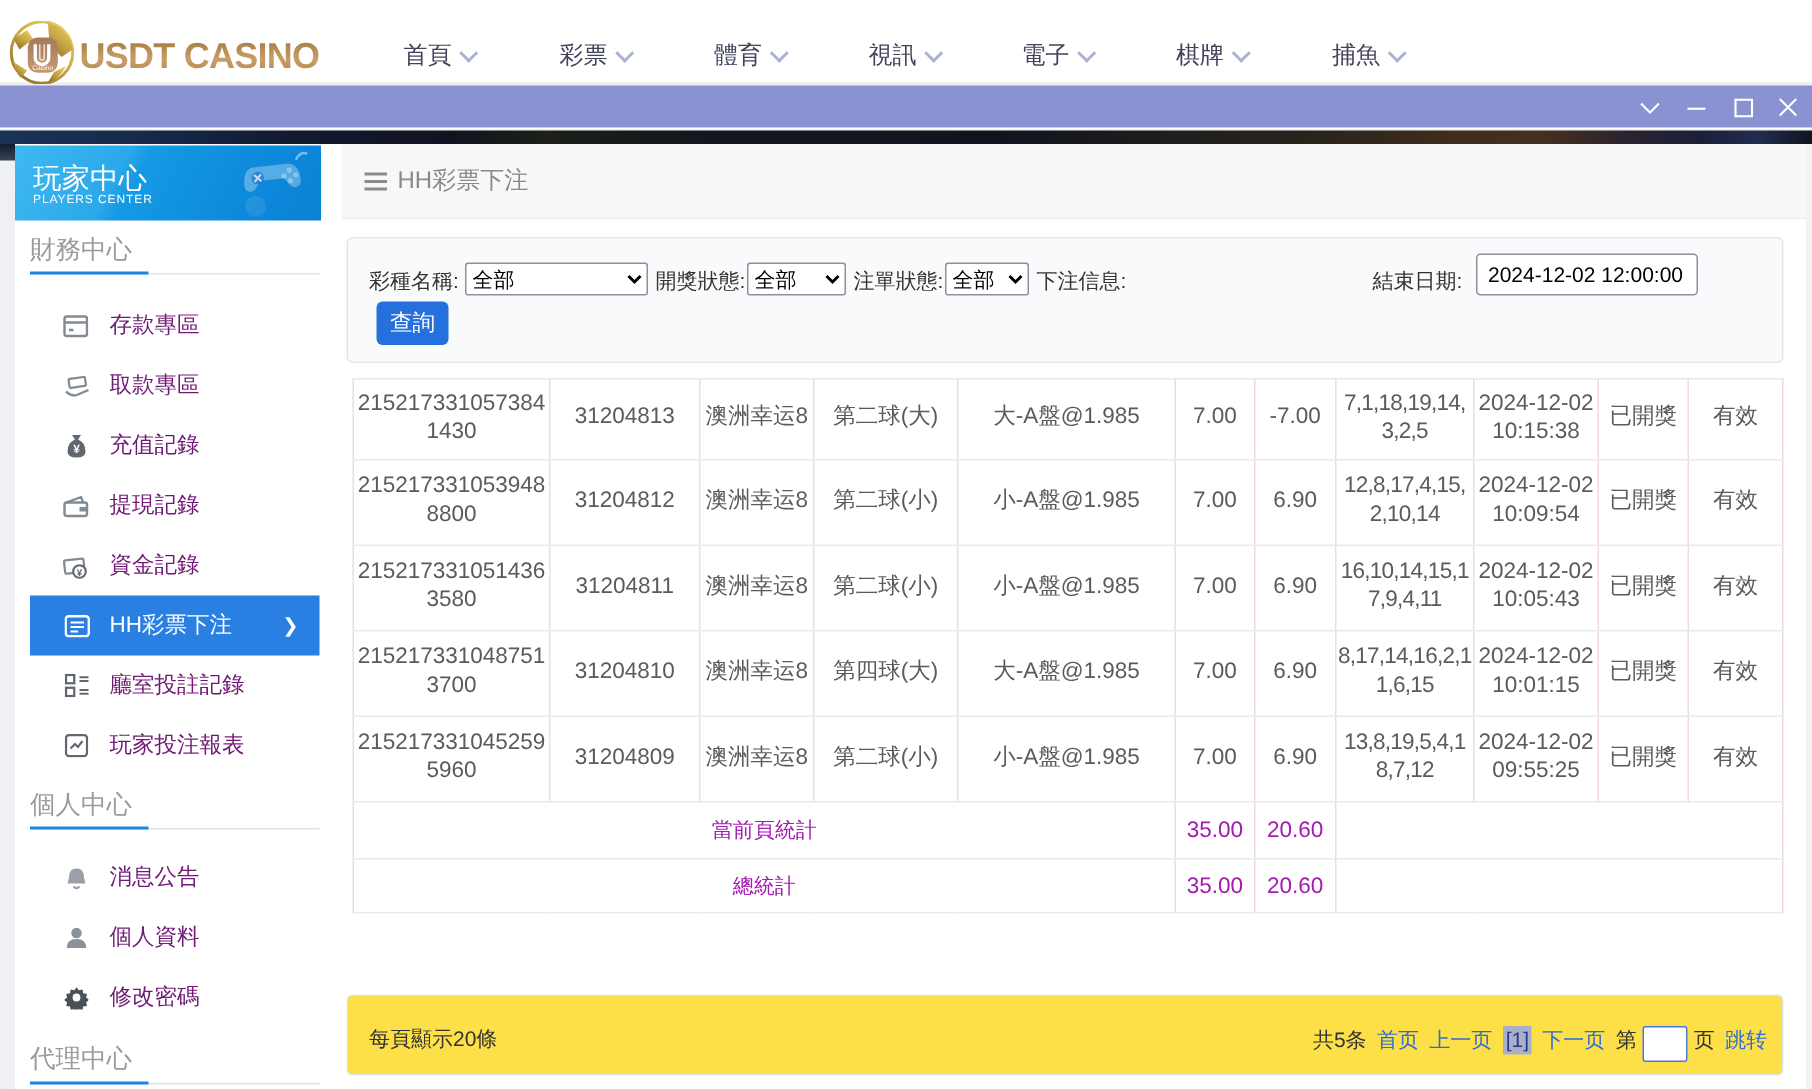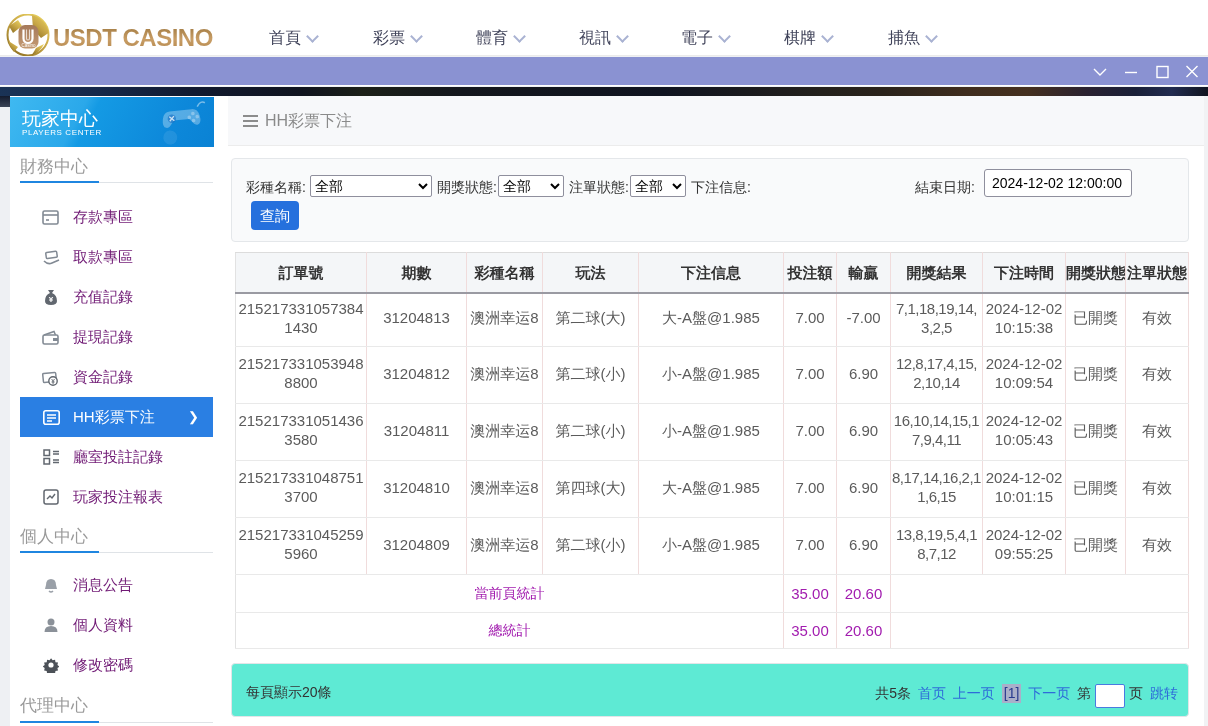--- a/index.html
+++ b/index.html
@@ -46,21 +46,21 @@
 #tbl th,#tbl td{text-align:center;vertical-align:middle;padding:0;line-height:19px;overflow:hidden;}
 #tbl th{height:40px;background:#f4f6f8;color:#333;font-size:15px;white-space:nowrap;border-top:1px solid #dcdcdc;border-bottom:2px solid #9a9aa2;}
 #tbl td{border-top:1px solid #e9e9e9;border-bottom:1px solid #e9e9e9;}
 #tbl tr.dr td{height:57px;padding-bottom:4px;}
 #tbl tr.r1 td{height:54px;}
 #tbl tr.sr td{height:38px;color:#a21caf;}
 #tbl tr.sr2 td{height:36px;}
 #tbl .num{word-break:break-all;}
 #tbl .res{letter-spacing:-0.5px;}
 
-#pager{z-index:4;left:231px;top:663px;width:958px;height:54px;background:#5eead4;border:1px solid #e2e5e8;border-radius:4px;font-size:14px;color:#333;}
+#pager{z-index:4;left:231px;top:663px;width:958px;height:54px;background:#fde047;border:1px solid #e2e5e8;border-radius:4px;font-size:14px;color:#333;}
 #pager .right{font-size:14px;}
 #pager .left{position:absolute;left:14px;top:0;line-height:56px;}
 #pager .right{position:absolute;right:10px;top:0;line-height:58px;word-spacing:3px;}
 #pager a{color:#2e6cd9;text-decoration:none;}
 #pager .cur{display:inline-block;background:#a9afc9;color:#273a8e;padding:0 2px;line-height:18px;height:19px;vertical-align:middle;position:relative;top:-1px;}
 #pager .jump{display:inline-block;width:30px;height:24px;position:relative;top:2px;background:#fff;border:1px solid #4a7ae0;border-radius:2px;vertical-align:middle;margin:0 4px;}
 #scrollstrip{z-index:6;left:1204px;top:96px;width:4px;height:630px;background:#f1f2f4;}
 .winctl{stroke:#fff;stroke-width:1.4;fill:none;}
 </style></head>
 <body>
@@ -240,33 +240,20 @@
       <col style="width:96px">
       <col style="width:145px">
       <col style="width:53px">
       <col style="width:54px">
       <col style="width:92px">
       <col style="width:83px">
       <col style="width:60px">
       <col style="width:63px">
     </colgroup>
  <tbody>
-      <tr>
-        <th>訂單號</th>
-        <th>期數</th>
-        <th>彩種名稱</th>
-        <th>玩法</th>
-        <th>下注信息</th>
-        <th>投注額</th>
-        <th>輸贏</th>
-        <th>開獎結果</th>
-        <th>下注時間</th>
-        <th>開獎狀態</th>
-        <th>注單狀態</th>
-      </tr>
  <tr class="dr r1">
         <td class="num">2152173310573841430</td>
         <td>31204813</td>
         <td>澳洲幸运8</td>
         <td>第二球(大)</td>
         <td>大-A盤@1.985</td>
         <td>7.00</td>
         <td>-7.00</td>
         <td class="res">7,1,18,19,14,<br>3,2,5</td>
         <td>2024-12-02 10:15:38</td>

